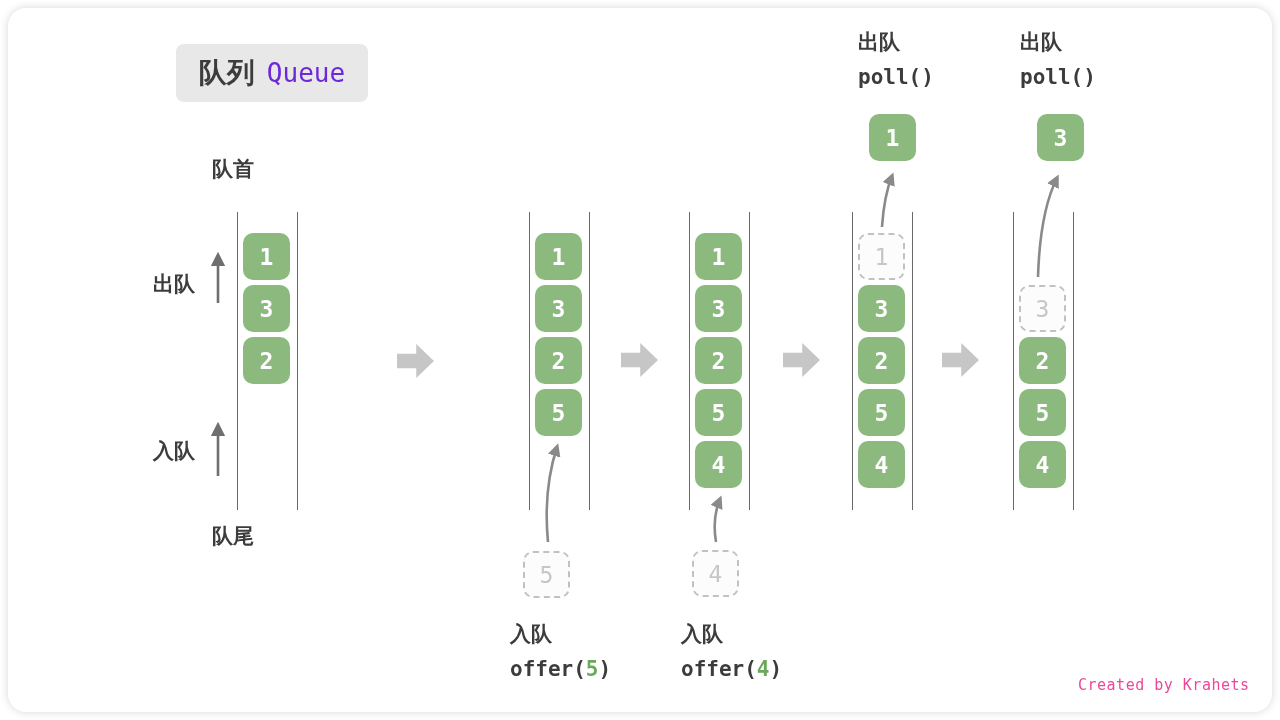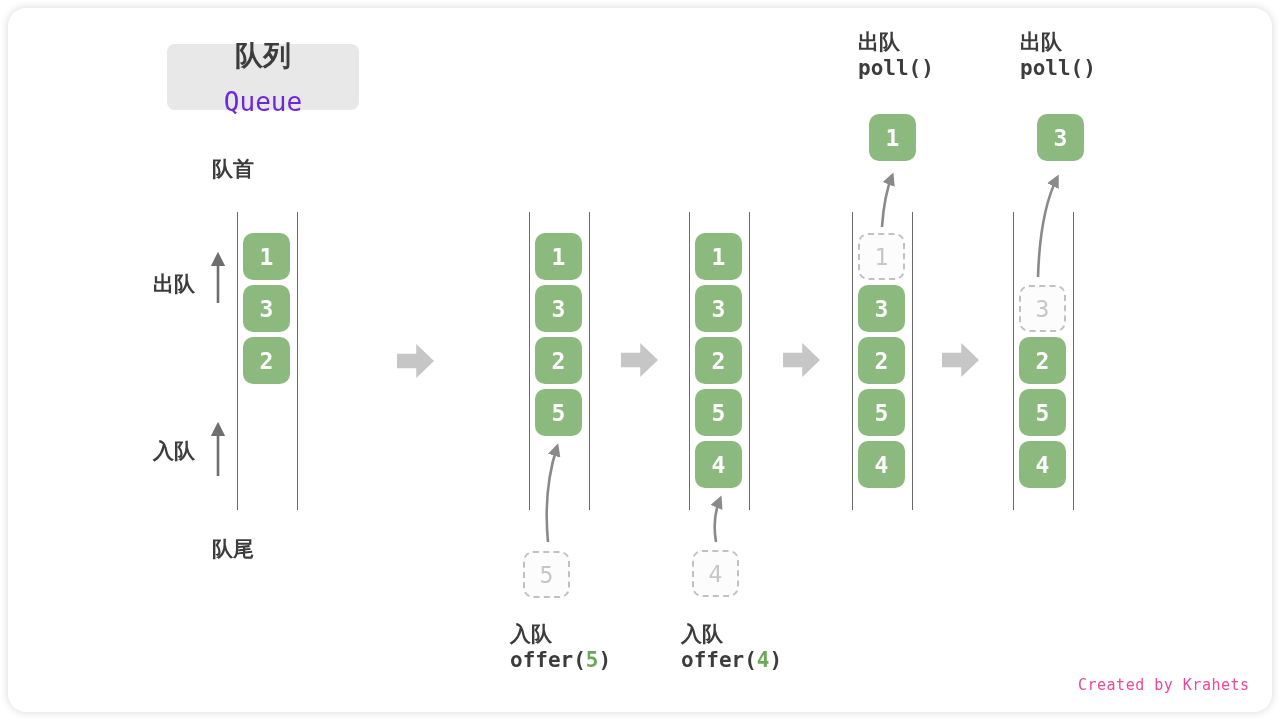--- a/index.html
+++ b/index.html
@@ -6,22 +6,22 @@
   .canvas{
     position:relative;width:1280px;height:720px;background:#ffffff;overflow:hidden;
     font-family:"Liberation Sans","DejaVu Sans",sans-serif;color:#3c3c3c;
   }
   .card{
     position:absolute;left:8px;top:8px;width:1264px;height:704px;
     background:#ffffff;border-radius:18px;box-shadow:0 0 9px rgba(0,0,0,0.16);
   }
   
   .title-box{
-    position:absolute;left:167px;top:44px;width:192px;height:66px;
-    background:#e8e8e8;border-radius:8px;display:flex;align-items:center;justify-content:center;gap:12px;flex-direction:column;
+    position:absolute;left:176px;top:44px;width:192px;height:58px;
+    background:#e8e8e8;border-radius:8px;display:flex;align-items:center;justify-content:center;gap:12px;
   }
   .title-zh{font-size:28px;font-weight:700;color:#3c3c3c;}
   .title-en{font-family:"DejaVu Sans Mono","Liberation Mono",monospace;font-size:26px;color:#6d28d9;}
   
   .pos-label{position:absolute;left:212px;width:110px;font-size:21px;font-weight:700;}
   .side-label{position:absolute;font-size:21px;font-weight:700;}
   
   .queue{
     position:absolute;top:212px;height:298px;width:61px;box-sizing:border-box;
     border-left:1.5px solid #6a6a6a;border-right:1.5px solid #6a6a6a;
@@ -37,21 +37,21 @@
   
   .block-arrow{
     position:absolute;width:37px;height:34px;background:var(--arrow-gray,#c6c6c6);
     clip-path:polygon(0 29%,52% 29%,52% 0,100% 50%,52% 100%,52% 71%,0 71%);
   }
   
   .op-label{position:absolute;}
   .op-zh{font-size:21px;font-weight:700;color:#3c3c3c;}
   .op-code{
     font-family:"DejaVu Sans Mono","Liberation Mono",monospace;font-size:21px;font-weight:700;
-    color:#3c3c3c;
+    color:#3c3c3c;margin-top:9px;
   }
   .op-code .arg{color:var(--code-green,#6ca85c);}
   
   .arrows{position:absolute;left:0;top:0;width:1280px;height:720px;pointer-events:none;}
   
   .credit{
     position:absolute;left:1078px;top:676px;
     font-family:"DejaVu Sans Mono","Liberation Mono",monospace;font-size:15px;
     color:#ec4899;letter-spacing:0.5px;
   }
@@ -61,21 +61,21 @@
 
 <div class="canvas">
   <div class="card"></div>
 
   <div class="title-box">
     <span class="title-zh">队列</span>
     <span class="title-en">Queue</span>
   </div>
 
   <div class="pos-label" style="top:155px">队首</div>
-  <div class="pos-label" style="top:535px">队尾</div>
+  <div class="pos-label" style="top:522px">队尾</div>
 
   <div class="side-label" style="left:153px;top:270px">出队</div>
   <div class="side-label" style="left:153px;top:437px">入队</div>
 
   <div class="queue" style="left:237px">
     <div class="cell solid s1">1</div>
     <div class="cell solid s2">3</div>
     <div class="cell solid s3">2</div>
   </div>
 

